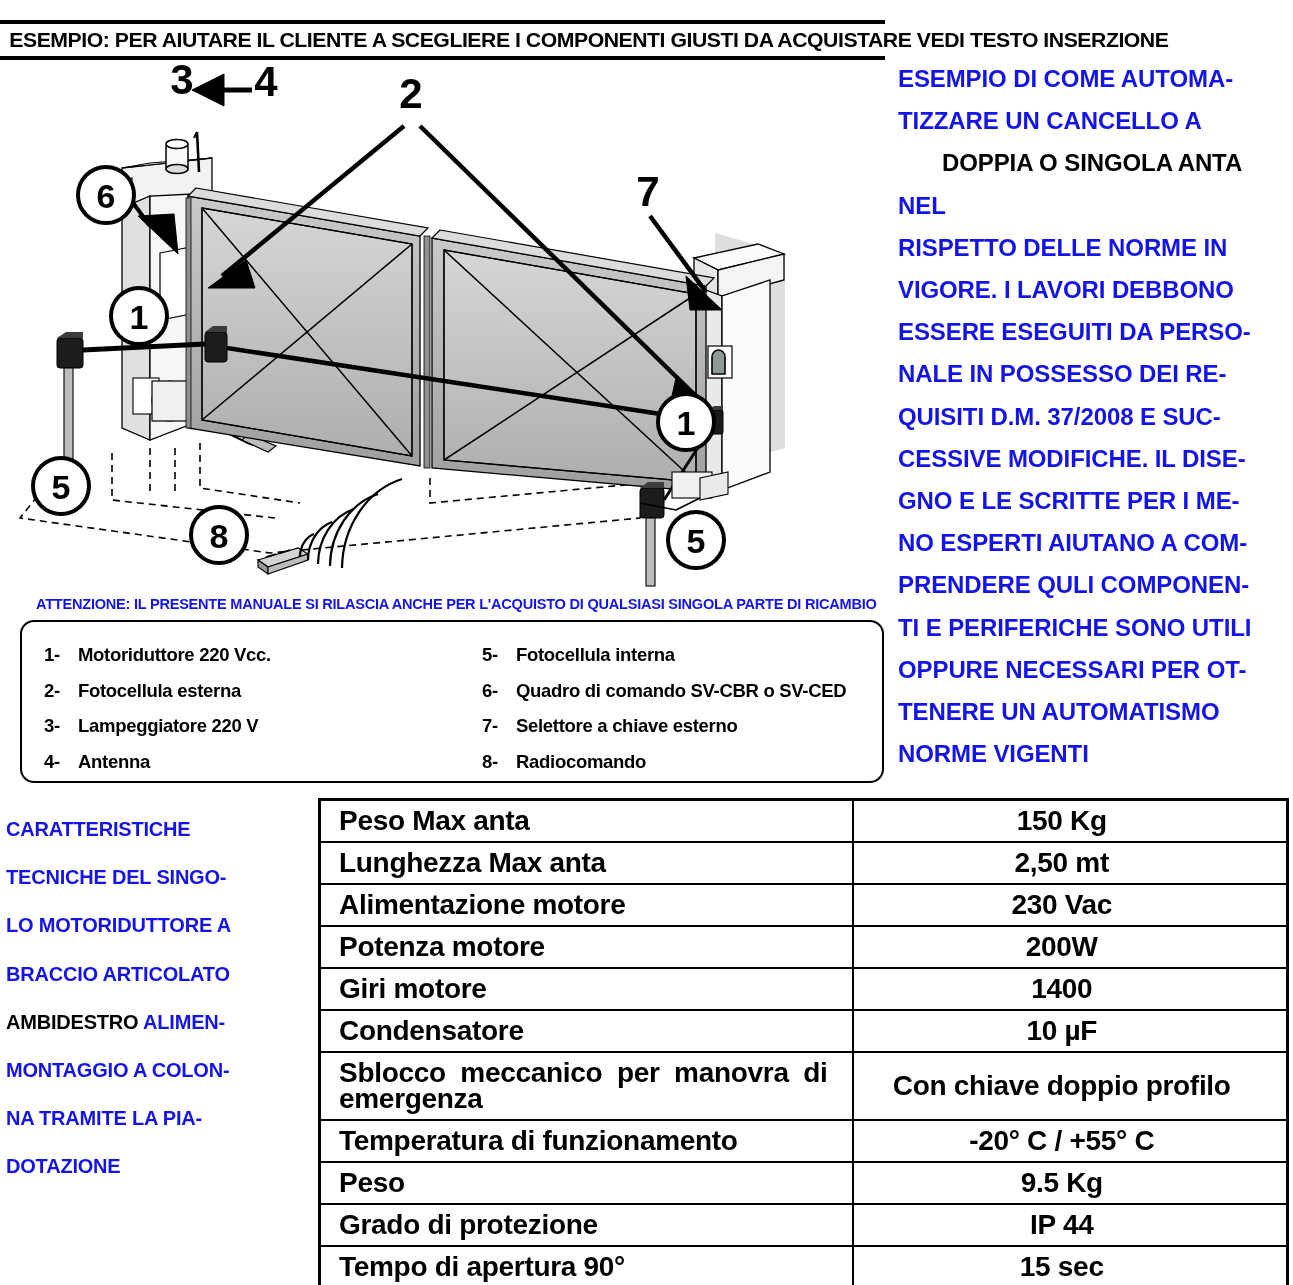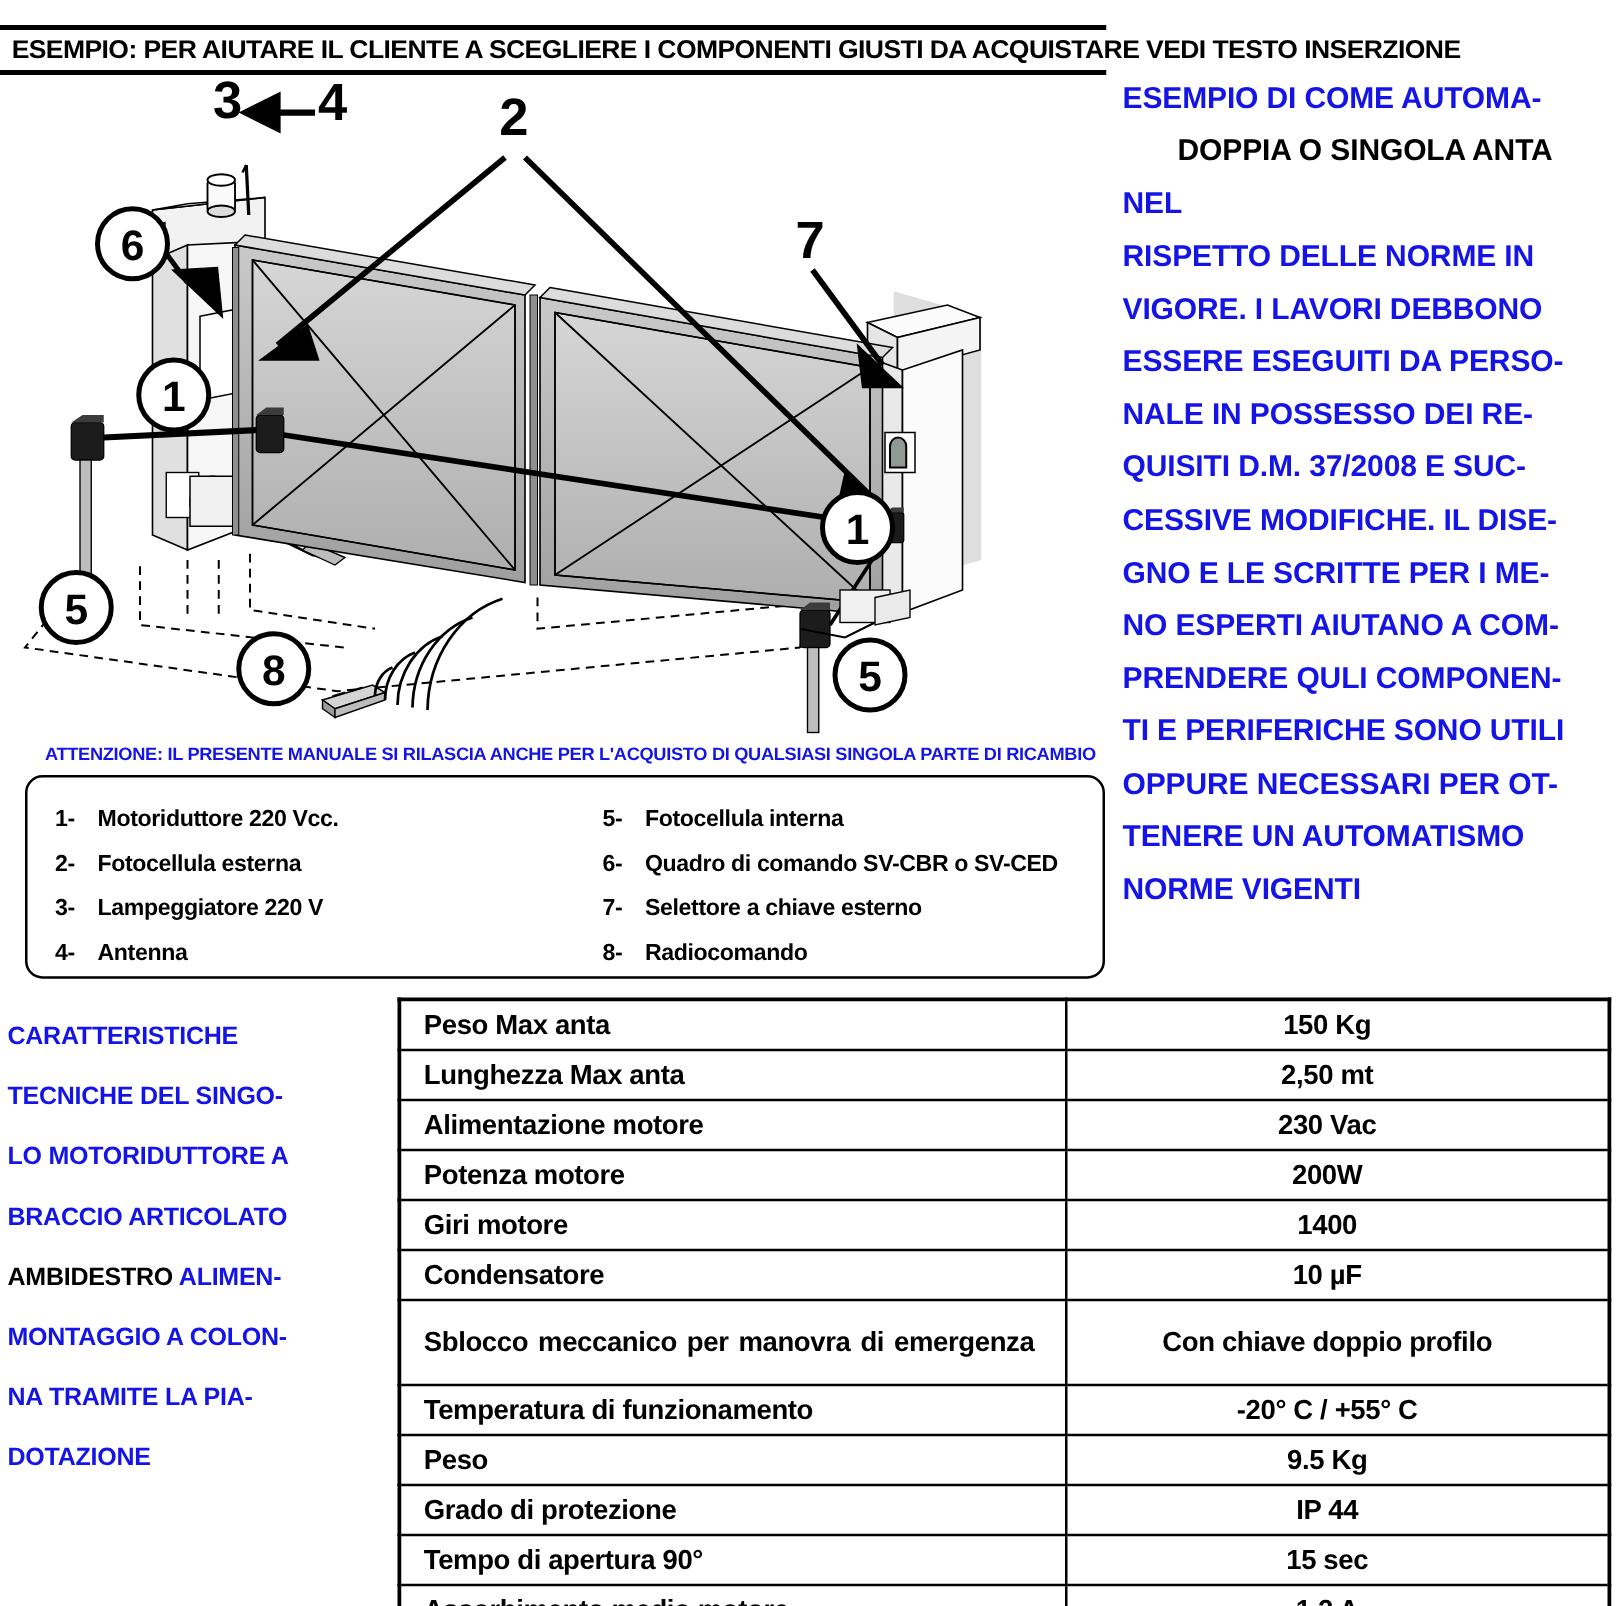--- a/index.html
+++ b/index.html
@@ -63,40 +63,41 @@
   #tech-note .blk{color:#000;}
 
   
   #spec-table{
     left:318px;top:798px;width:971px;
     border-collapse:collapse;table-layout:fixed;
     border:3px solid #000;
   }
   #spec-table td{
     border:2px solid #000;
-    font-size:22px;font-weight:bold;letter-spacing:-0.3px;
+    font-size:28px;font-weight:bold;letter-spacing:-0.3px;
     padding:4px 16px 4px 18px;height:30px;vertical-align:middle;
   }
   #spec-table td.val{text-align:center;padding-left:0;}
   #spec-table col.c1{width:533px;}
   #spec-table col.c2{width:435px;}
   #spec-table tr.tall td{height:58px;}
   #spec-table td.just{text-align:justify;text-align-last:justify;padding-right:24px;line-height:26px;}
 </style>
 </head>
 <body>
 
 <div class="abs" id="header">
   <div class="rule top"></div>
   <div id="header-text">ESEMPIO: PER AIUTARE IL CLIENTE A SCEGLIERE I COMPONENTI GIUSTI DA ACQUISTARE VEDI TESTO INSERZIONE</div>
   <div class="rule bot"></div>
 </div>
 
 <div class="abs" id="side-note">
   <div>ESEMPIO DI COME AUTOMA-</div>
+  <div>TIZZARE UN CANCELLO A</div>
   <div><span class="blk">DOPPIA O SINGOLA ANTA </span><span>NEL</span></div>
   <div>RISPETTO DELLE NORME IN</div>
   <div>VIGORE. I LAVORI DEBBONO</div>
   <div>ESSERE ESEGUITI DA PERSO-</div>
   <div>NALE IN POSSESSO DEI RE-</div>
   <div>QUISITI D.M. 37/2008 E SUC-</div>
   <div>CESSIVE MODIFICHE. IL DISE-</div>
   <div>GNO E LE SCRITTE PER I ME-</div>
   <div>NO ESPERTI AIUTANO A COM-</div>
   <div>PRENDERE QULI COMPONEN-</div>

